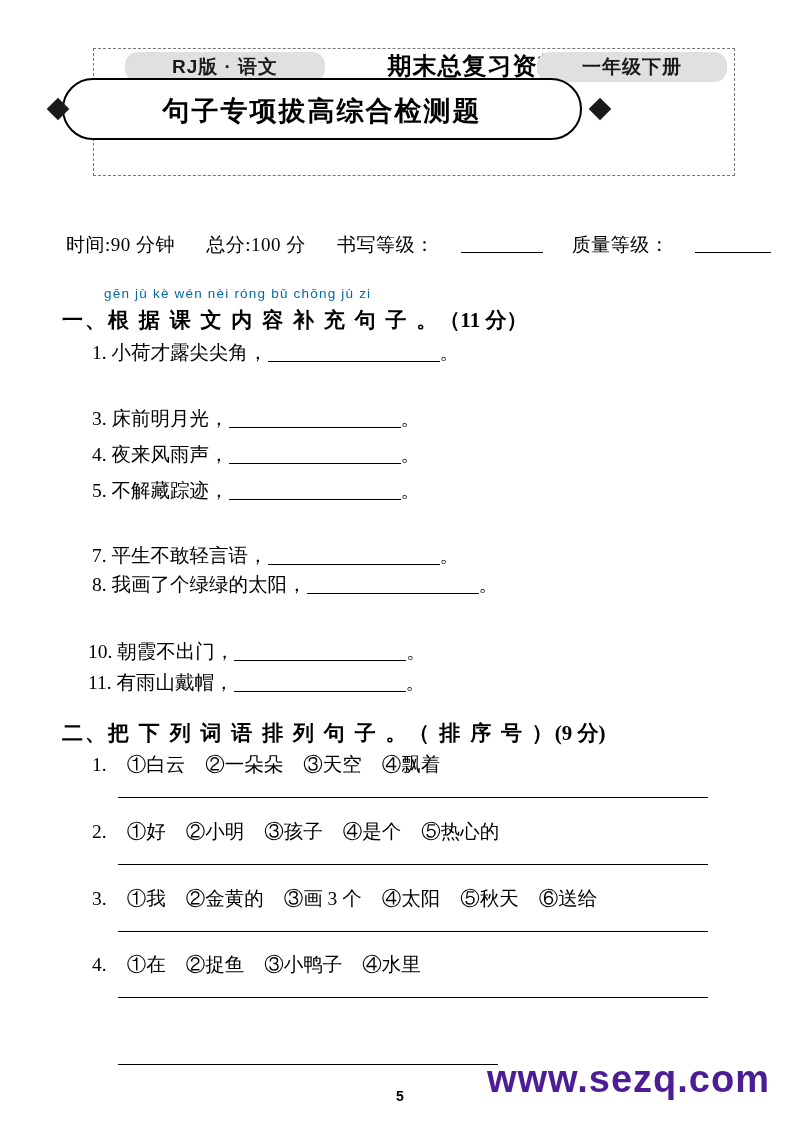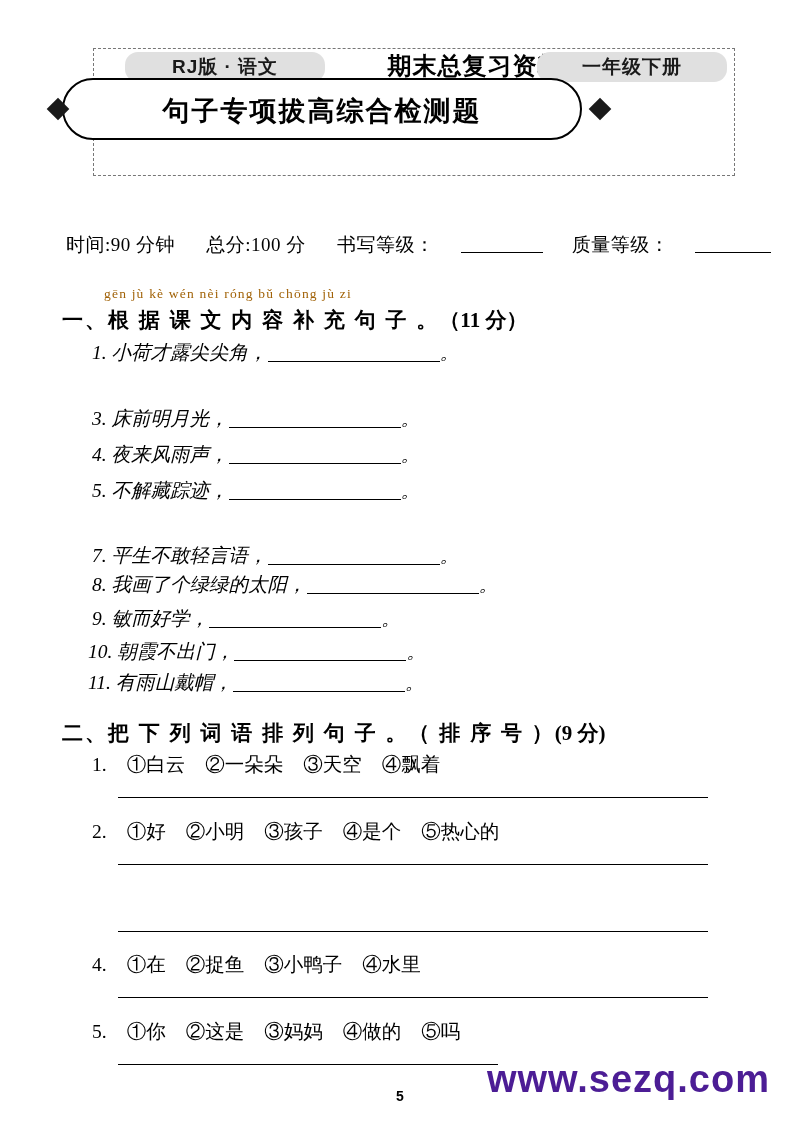--- a/index.html
+++ b/index.html
@@ -127,24 +127,24 @@
     border-bottom: 1px solid #000;
     height: 17px;
     vertical-align: -2px;
   }
   .bl-80 { width: 82px; }
   .bl-70 { width: 76px; }
 
   
   .pinyin {
     position: absolute;
-    font-family: Liberation Serif, serif;
+    font-family: Liberation Sans, sans-serif;
     font-size: 13.5px;
     letter-spacing: 1.2px;
-    color: #a16207;
+    color: #0369a1;
     white-space: nowrap;
   }
   .section-heading {
     position: absolute;
     font-family: "Liberation Sans", "DejaVu Sans", sans-serif;
     font-weight: bold;
     font-size: 21px;
     letter-spacing: 2px;
     white-space: nowrap;
   }
@@ -153,21 +153,20 @@
     font-weight: bold;
     letter-spacing: 0;
     text-align: center;
   }
 
   .q-row {
     position: absolute;
     font-size: 19.5px;
     white-space: nowrap;
     line-height: 22px;
-    font-style: italic;
   }
   .q-num { display: inline-block; }
   .q-text { }
   .q-blank {
     display: inline-block;
     border-bottom: 1px solid #000;
     height: 16px;
     vertical-align: -3px;
   }
   .q-end { font-size: 19.5px; }
@@ -262,24 +261,20 @@
   <div class="q-row" style="left:92px; top:545px;">
     <span class="q-num">7.</span>
     <span class="q-text">平生不敢轻言语，</span><span class="q-blank" style="width:172px;"></span><span class="q-end">。</span>
   </div>
 
   <div class="q-row" style="left:92px; top:574px;">
     <span class="q-num">8.</span>
     <span class="q-text">我画了个绿绿的太阳，</span><span class="q-blank" style="width:172px;"></span><span class="q-end">。</span>
   </div>
 
-  <div class="q-row" style="left:92px; top:608px;">
-    <span class="q-num">9.</span>
-    <span class="q-text">敏而好学，</span><span class="q-blank" style="width:172px;"></span><span class="q-end">。</span>
-  </div>
 
   <div class="q-row" style="left:88px; top:641px;">
     <span class="q-num">10.</span>
     <span class="q-text">朝霞不出门，</span><span class="q-blank" style="width:172px;"></span><span class="q-end">。</span>
   </div>
 
   <div class="q-row" style="left:88px; top:672px;">
     <span class="q-num">11.</span>
     <span class="q-text">有雨山戴帽，</span><span class="q-blank" style="width:172px;"></span><span class="q-end">。</span>
   </div>
@@ -291,28 +286,28 @@
   <div class="s2-row" style="left:92px; top:751px;">
     <span>1.</span><span class="sp"></span><span>①白云</span><span class="sp"></span><span>②一朵朵</span><span class="sp"></span><span>③天空</span><span class="sp"></span><span>④飘着</span>
   </div>
   <div class="answer-rule" style="left:118px; top:797px; width:590px;"></div>
 
   <div class="s2-row" style="left:92px; top:818px;">
     <span>2.</span><span class="sp"></span><span>①好</span><span class="sp"></span><span>②小明</span><span class="sp"></span><span>③孩子</span><span class="sp"></span><span>④是个</span><span class="sp"></span><span>⑤热心的</span>
   </div>
   <div class="answer-rule" style="left:118px; top:864px; width:590px;"></div>
 
+  <div class="s2-row" style="left:92px; top:885px;">
+    <span>3.</span><span class="sp"></span><span>①我</span><span class="sp"></span><span>②金黄的</span><span class="sp"></span><span>③画 3 个</span><span class="sp"></span><span>④太阳</span><span class="sp"></span><span>⑤秋天</span><span class="sp"></span><span>⑥送给</span>
+  </div>
   <div class="answer-rule" style="left:118px; top:931px; width:590px;"></div>
 
   <div class="s2-row" style="left:92px; top:951px;">
     <span>4.</span><span class="sp"></span><span>①在</span><span class="sp"></span><span>②捉鱼</span><span class="sp"></span><span>③小鸭子</span><span class="sp"></span><span>④水里</span>
   </div>
   <div class="answer-rule" style="left:118px; top:997px; width:590px;"></div>
 
-  <div class="s2-row" style="left:92px; top:1018px;">
-    <span>5.</span><span class="sp"></span><span>①你</span><span class="sp"></span><span>②这是</span><span class="sp"></span><span>③妈妈</span><span class="sp"></span><span>④做的</span><span class="sp"></span><span>⑤吗</span>
-  </div>
   <div class="answer-rule" style="left:118px; top:1064px; width:380px;"></div>
 
   <div class="watermark">www.sezq.com</div>
   <div class="page-number">5</div>
 
 </div>
 
 </body></html>

